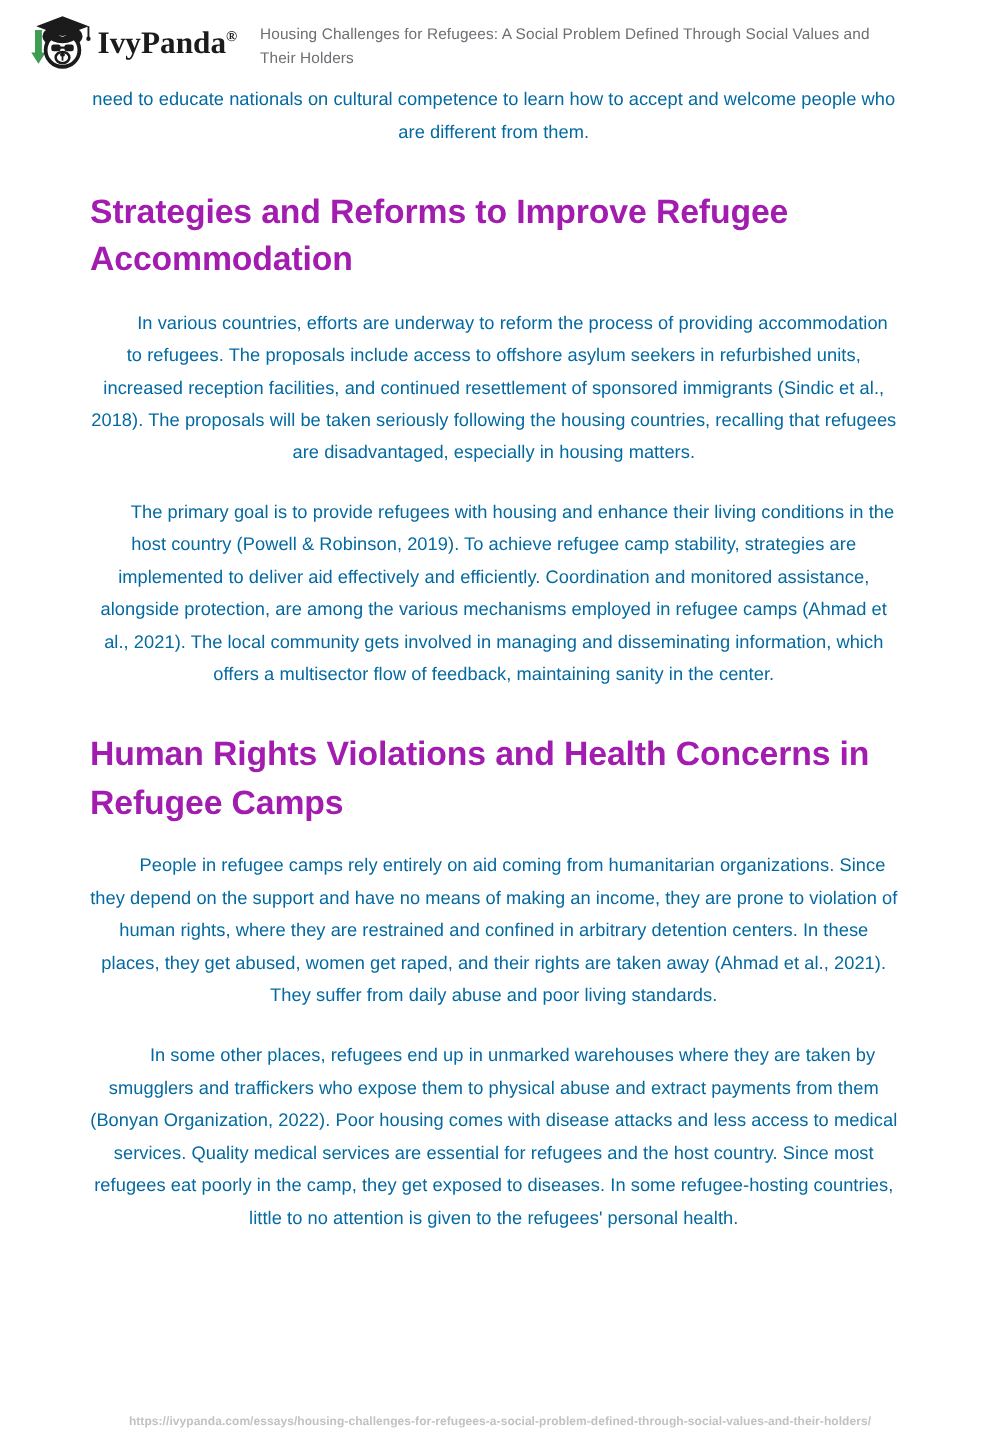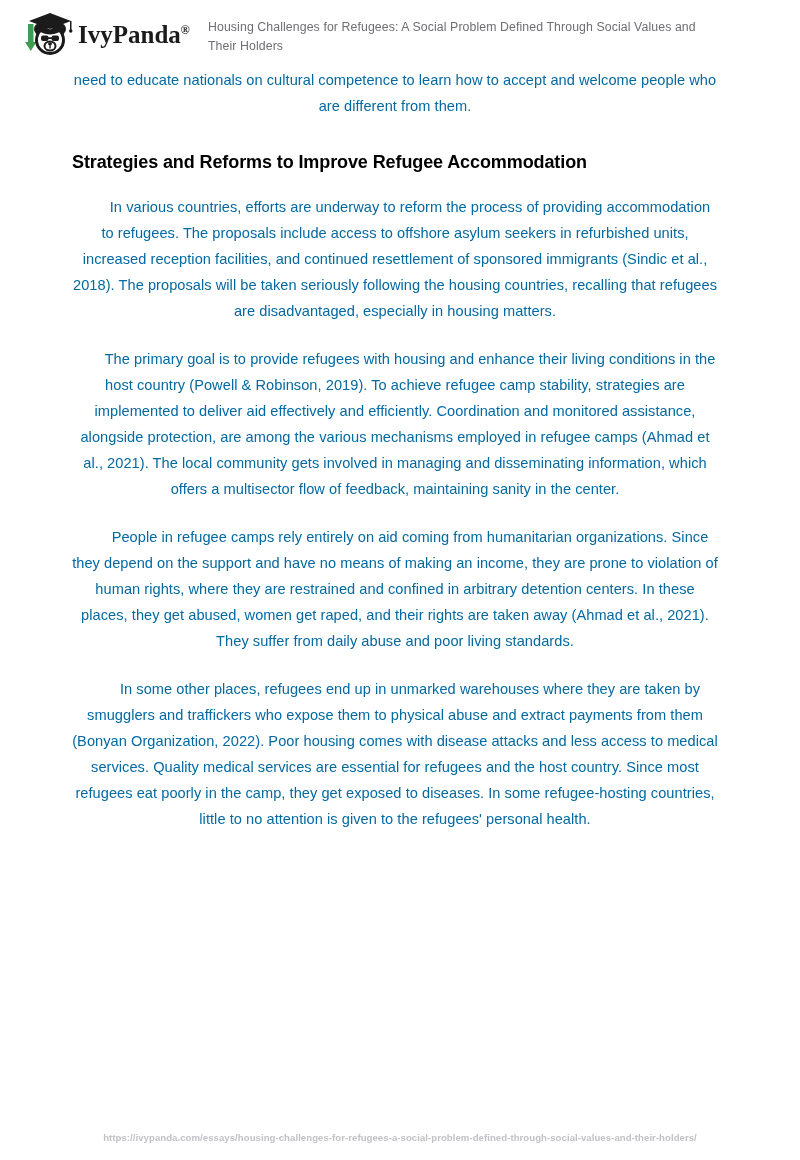--- a/index.html
+++ b/index.html
@@ -89,24 +89,24 @@
     text-indent: 30px;
     text-align: center;
     letter-spacing: 0.05px;
   }
   .doc p.no-indent {
     text-indent: 0;
   }
 
   .doc h2 {
     margin: 30px 0 20px 0;
-    font-size: 18px;
+    font-size: 27px;
     line-height: 1.42;
     font-weight: bold;
-    color: #000000;
+    color: #a21caf;
     letter-spacing: -0.1px;
   }
 
   
   .page-footer {
     position: absolute;
     left: 0;
     bottom: 0;
     width: 800px;
     height: 46px;
@@ -161,20 +161,21 @@
 <div class="doc">
 
   <p class="no-indent">need to educate nationals on cultural competence to learn how to accept and welcome people who are different from them.</p>
 
   <h2>Strategies and Reforms to Improve Refugee Accommodation</h2>
 
   <p>In various countries, efforts are underway to reform the process of providing accommodation to refugees. The proposals include access to offshore asylum seekers in refurbished units, increased reception facilities, and continued resettlement of sponsored immigrants (Sindic et al., 2018). The proposals will be taken seriously following the housing countries, recalling that refugees are disadvantaged, especially in housing matters.</p>
 
   <p>The primary goal is to provide refugees with housing and enhance their living conditions in the host country (Powell &amp; Robinson, 2019). To achieve refugee camp stability, strategies are implemented to deliver aid effectively and efficiently. Coordination and monitored assistance, alongside protection, are among the various mechanisms employed in refugee camps (Ahmad et al., 2021). The local community gets involved in managing and disseminating information, which offers a multisector flow of feedback, maintaining sanity in the center.</p>
 
+  <h2>Human Rights Violations and Health Concerns in Refugee Camps</h2>
 
   <p>People in refugee camps rely entirely on aid coming from humanitarian organizations. Since they depend on the support and have no means of making an income, they are prone to violation of human rights, where they are restrained and confined in arbitrary detention centers. In these places, they get abused, women get raped, and their rights are taken away (Ahmad et al., 2021). They suffer from daily abuse and poor living standards.</p>
 
   <p>In some other places, refugees end up in unmarked warehouses where they are taken by smugglers and traffickers who expose them to physical abuse and extract payments from them (Bonyan Organization, 2022). Poor housing comes with disease attacks and less access to medical services. Quality medical services are essential for refugees and the host country. Since most refugees eat poorly in the camp, they get exposed to diseases. In some refugee-hosting countries, little to no attention is given to the refugees' personal health.</p>
 
 </div>
 
 <div class="page-footer">
   <a class="footer-url" href="#">https://ivypanda.com/essays/housing-challenges-for-refugees-a-social-problem-defined-through-social-values-and-their-holders/</a>
 </div>

